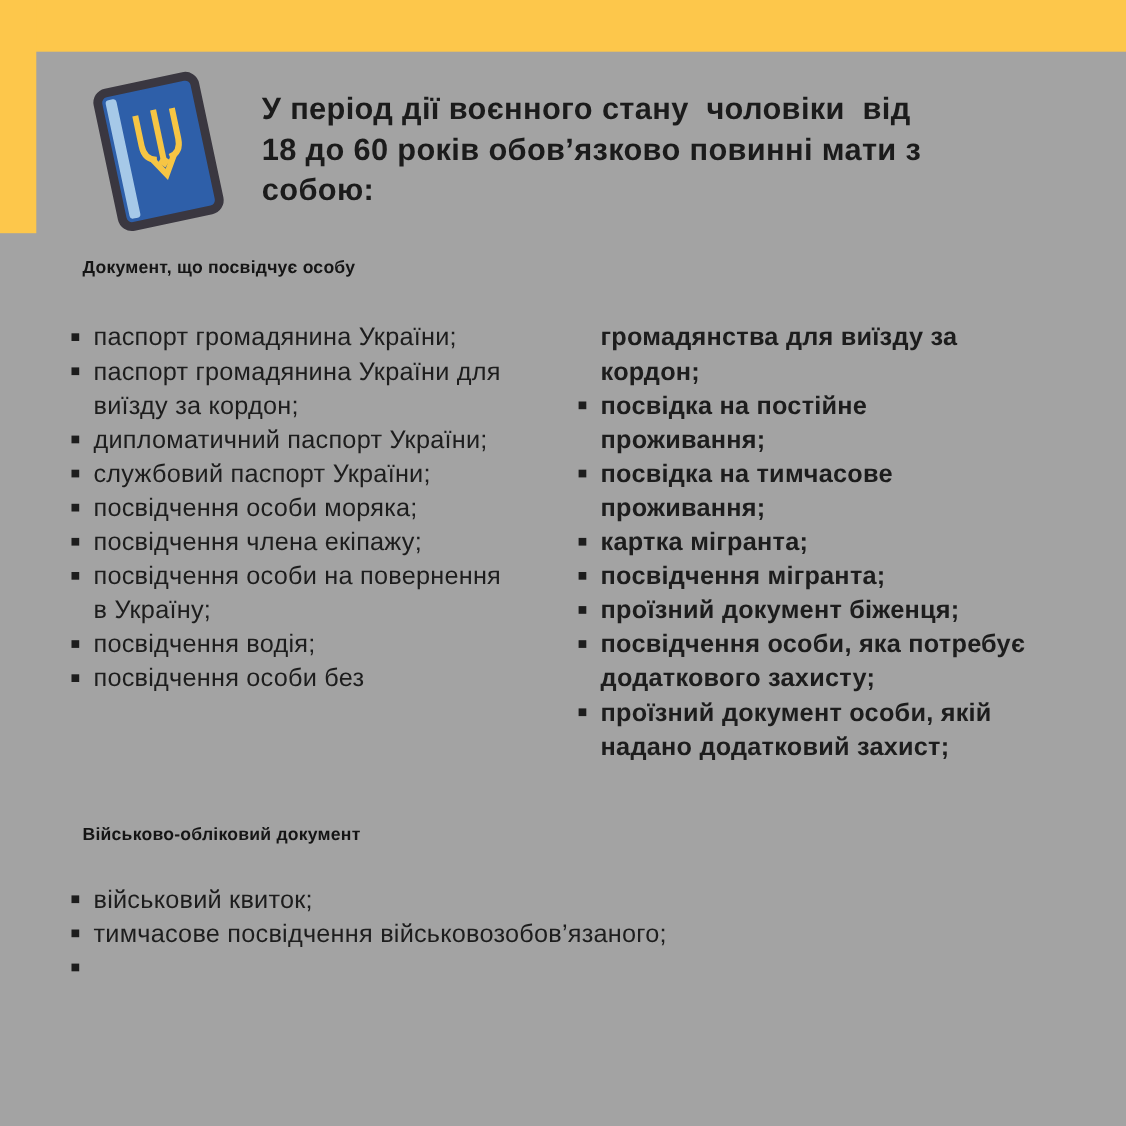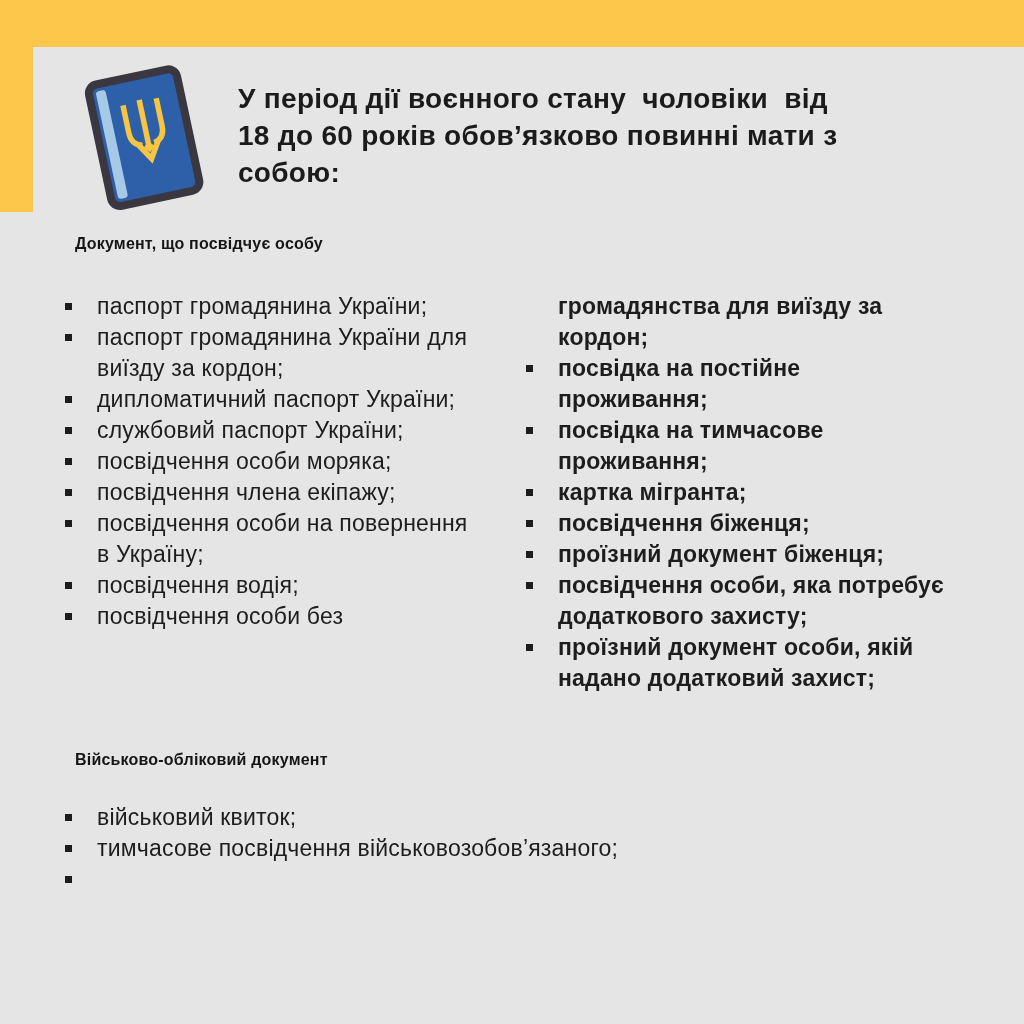--- a/index.html
+++ b/index.html
@@ -3,21 +3,21 @@
 <meta charset="utf-8">
 <style>
   html, body { margin: 0; padding: 0; }
   body {
     width: 1024px; height: 1024px;
     background: #ffffff;
     font-family: "Liberation Sans", "DejaVu Sans", sans-serif;
     color: #1d1d1d;
     overflow: hidden;
   }
-  .canvas { position: relative; width: 1024px; height: 1024px; background: #e5e5e5; }
+  .canvas { position: relative; width: 1024px; height: 1024px; background: #a3a3a3; }
 
   
   .yellow-top  { position: absolute; top: 0; left: 0; width: 1024px; height: 47px; }
   .yellow-left { position: absolute; top: 0; left: 0; width: 33px;  height: 212px; }
 
   
   .passport-wrap { position: absolute; left: 58px; top: 54px; width: 170px; height: 170px; }
   .main-title {
     position: absolute; left: 238px; top: 80px; width: 745px;
     font-size: 28px; font-weight: 700; line-height: 37px;
@@ -32,21 +32,21 @@
   }
   .section-heading.identity { top: 235px; }
   .section-heading.military { top: 751px; }
 
   
   .doc-list { position: absolute; margin: 0; padding: 0; list-style: none; }
   .doc-list.left  { left: 63px;  top: 291px; width: 495px; }
   .doc-list.right { left: 524px; top: 291px; width: 462px; font-weight: bold; }
   .doc-list.military { left: 63px; top: 802px; width: 930px; }
 
-  .item { display: flex; align-items: flex-start; font-size: 23px; line-height: 31px; letter-spacing: 0.2px; gap: 12px; }
+  .item { display: flex; align-items: flex-start; font-size: 23px; line-height: 31px; letter-spacing: 0.2px; }
   .bullet {
     flex: none; width: 7px; height: 7px; background: #1d1d1d;
     margin: 12px 13px 0 2px;
   }
   .bullet.hidden { visibility: hidden; }
   .item-text { white-space: pre-line; }
 </style>
 </head>
 <body>
 
@@ -146,21 +146,21 @@
 проживання;</span>
   </li>
 
   <li class="item">
     <span class="bullet"></span>
     <span class="item-text">картка мігранта;</span>
   </li>
 
   <li class="item">
     <span class="bullet"></span>
-    <span class="item-text">посвідчення біженця;</span>
+    <span class="item-text">посвідчення мігранта;</span>
   </li>
 
   <li class="item">
     <span class="bullet"></span>
     <span class="item-text">проїзний документ біженця;</span>
   </li>
 
   <li class="item">
     <span class="bullet"></span>
     <span class="item-text">посвідчення особи, яка потребує

